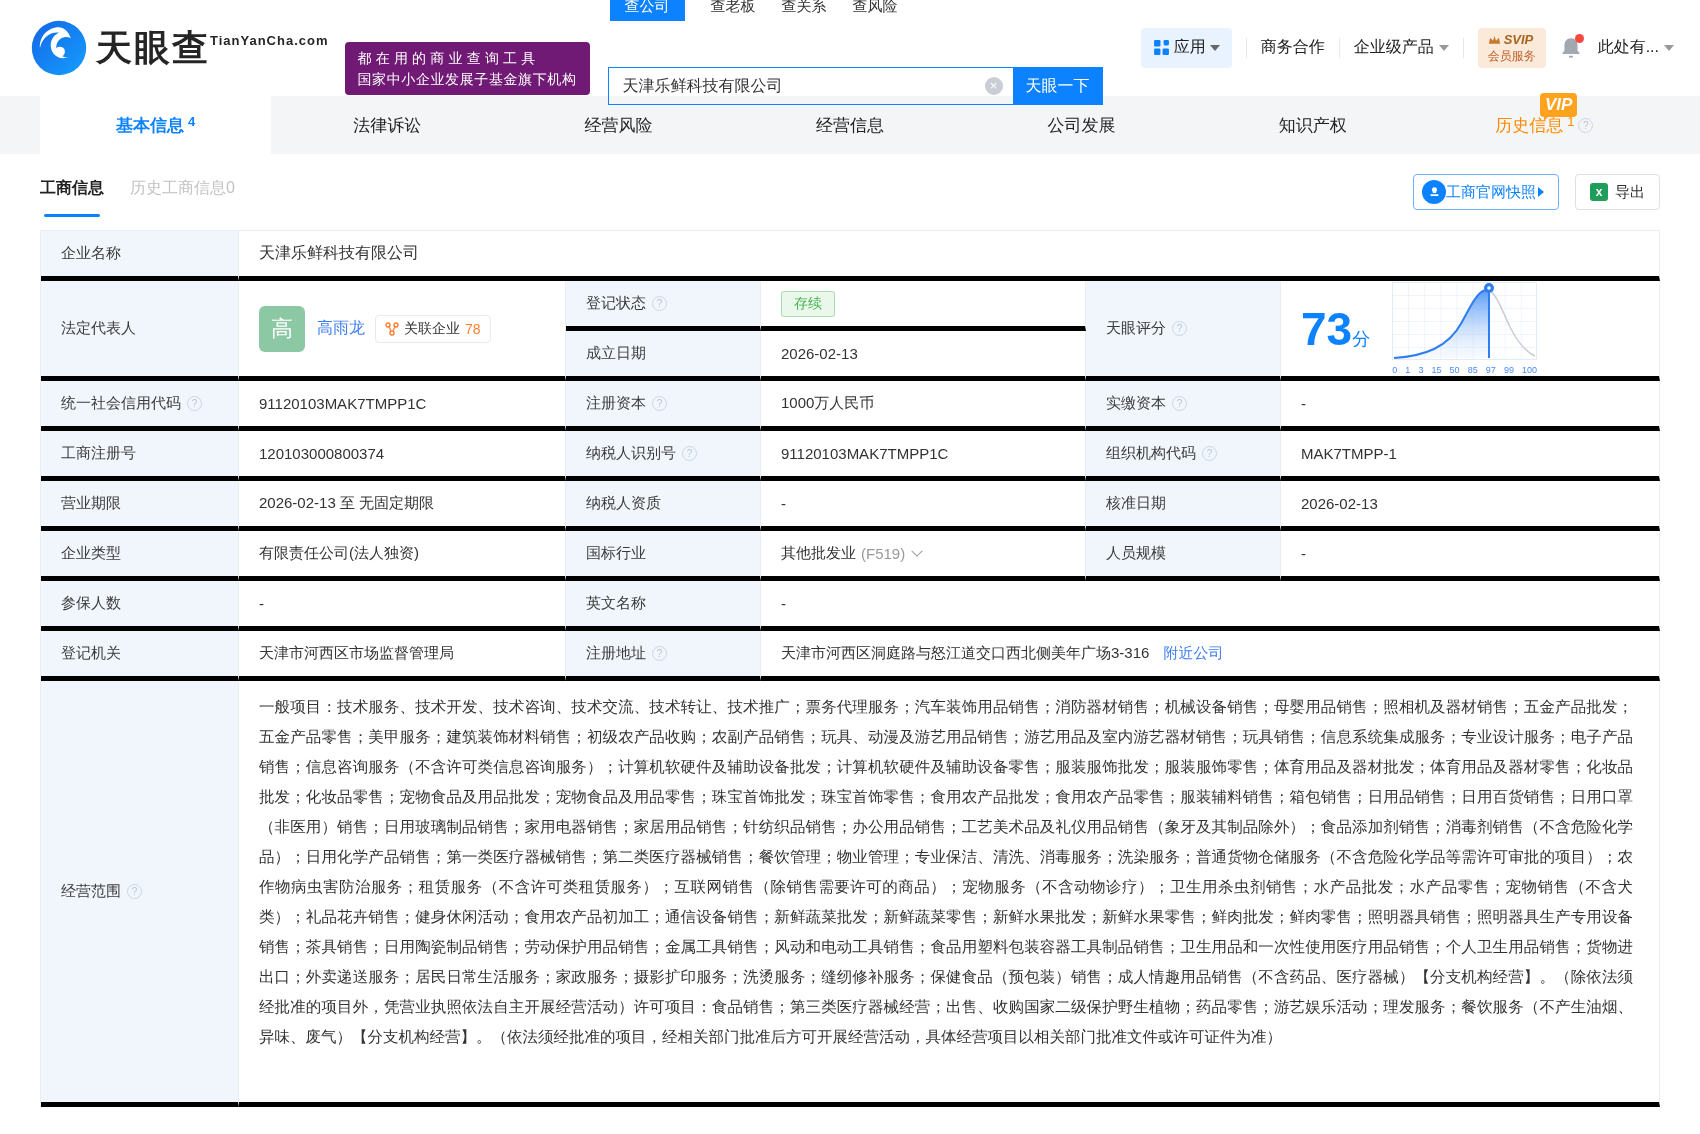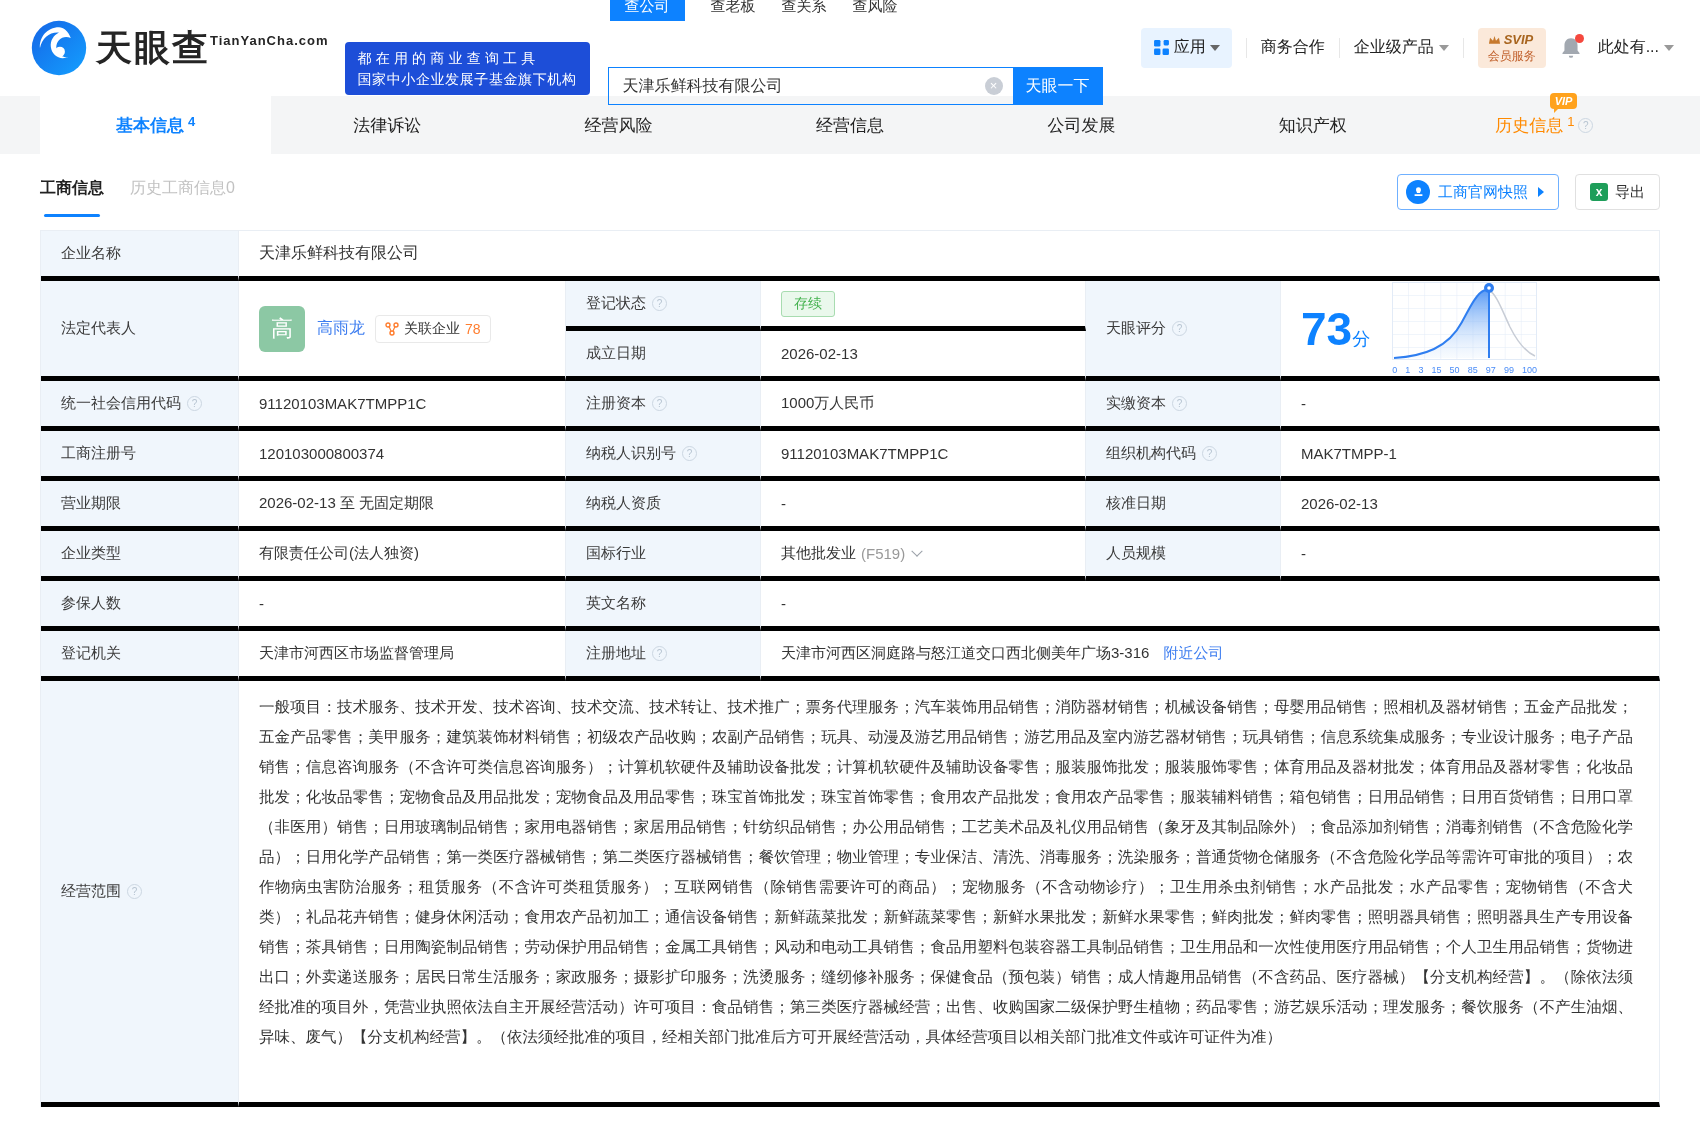--- a/index.html
+++ b/index.html
@@ -5,21 +5,21 @@
   * { margin:0; padding:0; box-sizing:border-box; }
   html,body { width:1700px; height:1134px; background:#fff; overflow:hidden;
     font-family:"Liberation Sans","DejaVu Sans",sans-serif; color:#333; }
 
   
   .header { height:96px; display:flex; align-items:center; padding:0 26px 0 30px; background:#fff; }
   .logo { display:flex; align-items:center; gap:8px; }
   .logo-txt { display:flex; flex-direction:row; line-height:1; }
   .logo-cn { font-size:36px; font-weight:700; color:#252525; letter-spacing:2px; }
   .logo-en { font-size:13px; font-weight:700; color:#252525; margin-top:4px; letter-spacing:1px; }
-  .slogan { margin-left:16px; background:#1d4ed8; color:#fff; border-radius:4px; padding:9px 13px; line-height:1;margin-top:40px; }
+  .slogan { margin-left:16px; background:#701a75; color:#fff; border-radius:4px; padding:9px 13px; line-height:1;margin-top:40px; }
   .slogan .l1 { font-size:14px; letter-spacing:4.2px; margin-bottom:7px; white-space:nowrap; }
   .slogan .l2 { font-size:14px; letter-spacing:0.6px; white-space:nowrap; }
   .search-wrap { margin-left:18px; display:flex; flex-direction:column;gap:46px; }
   .stabs { display:flex; align-items:flex-end; gap:26px; height:30px; padding-left:2px; }
   .stab { font-size:15px; color:#333; padding:5px 0; cursor:pointer; }
   .stab.active { background:#0d82ff; color:#fff; padding:5px 15px; border-radius:4px 4px 0 0; }
   .sbox { display:flex; height:38px; }
   .sinput { width:405px; border:1px solid #0d82ff; border-right:none; display:flex; align-items:center; padding:0 10px 0 14px; }
   .sinput input { flex:1; border:none; outline:none; font-size:16px; color:#333; font-family:inherit; background:transparent; }
   .clear-ic { width:18px; height:18px; border-radius:50%; background:#c9ced6; color:#fff; font-size:13px; line-height:18px; text-align:center; cursor:pointer; }
@@ -37,31 +37,31 @@
 
   
   .tabbar { height:58px; background:#f4f5f6; display:flex; padding:0 40px; }
   .mtab { flex:1; display:flex; align-items:center; justify-content:center; font-size:17px; color:#222; cursor:pointer; gap:4px; position:relative; }
   .mtab.active { background:#fff; color:#0d82ff; font-weight:700; }
   .mtab .cnt { font-size:13px; margin-top:-8px; }
   .mtab.active .cnt { color:#0d82ff; }
   .mtab.vip-tab { color:#ff8a00; }
   .mtab.vip-tab .cnt { color:#ff8a00; }
   .tab-inner { position:relative; display:flex; align-items:center; gap:4px; }
-  .vip-badge { position:absolute; top:-21px; right:16px; background:#ffa21d; color:#fff; font-size:11px; font-weight:700; font-style:italic; border-radius:4px; padding:2px 5px;margin-left:48px; }
+  .vip-badge { position:absolute; top:-21px; right:16px; background:#ffa21d; color:#fff; font-size:17px; font-weight:700; font-style:italic; border-radius:4px; padding:2px 5px;margin-left:48px; }
   .vip-badge::after { content:""; position:absolute; left:4px; bottom:-4px; border:4px solid transparent; border-top-color:#ffa21d; border-left-color:#ffa21d; }
 
   
   .subrow { height:76px; display:flex; align-items:center; padding:0 40px; }
   .subtab { font-size:16px; cursor:pointer; position:relative; padding:10px 0 18px; }
   .subtab.on { font-weight:700; color:#222; }
   .subtab.on::after { content:""; position:absolute; left:50%; transform:translateX(-50%); bottom:0; width:56px; height:3px; background:#0d82ff; border-radius:2px; }
   .subtab.off { color:#c2c2c2; margin-left:26px; }
   .actions { margin-left:auto; display:flex; gap:16px; }
-  .snap-btn { display:flex; align-items:center; gap:8px; height:36px; padding:0 14px 0 8px; border:1px solid #6fb0ff; border-radius:4px; background:#fff; color:#0d82ff; font-size:15px; cursor:pointer; }
+  .snap-btn { display:flex; align-items:center; height:36px; padding:0 14px 0 8px; border:1px solid #6fb0ff; border-radius:4px; background:#fff; color:#0d82ff; font-size:15px; cursor:pointer; }
   .stamp-circ { width:24px; height:24px; border-radius:50%; background:#0d82ff; display:flex; align-items:center; justify-content:center; }
   .play { width:0; height:0; border-top:5px solid transparent; border-bottom:5px solid transparent; border-left:6px solid #0d82ff; margin-left:2px; }
   .exp-btn { display:flex; align-items:center; gap:7px; height:36px; padding:0 14px; border:1px solid #e0e0e0; border-radius:4px; background:#fff; font-size:15px; color:#333; cursor:pointer; }
   .xls { width:18px; height:18px; background:#1e9e5a; border-radius:3px; color:#fff; font-size:12px; font-weight:700; display:flex; align-items:center; justify-content:center; }
 
   
   .tbl { margin:0 40px; display:grid; grid-template-columns:198px 327px 195px 325px 195px auto;
          grid-template-rows:repeat(9,50px) minmax(426px,auto);
          border:1px solid #e9eef4; border-right:none; border-bottom:none; font-size:15px; }
   .cell { border-right:1px solid #e9eef4; border-bottom:5px solid #000000; display:flex; align-items:center; padding:0 16px 0 20px; background:#fff; }

